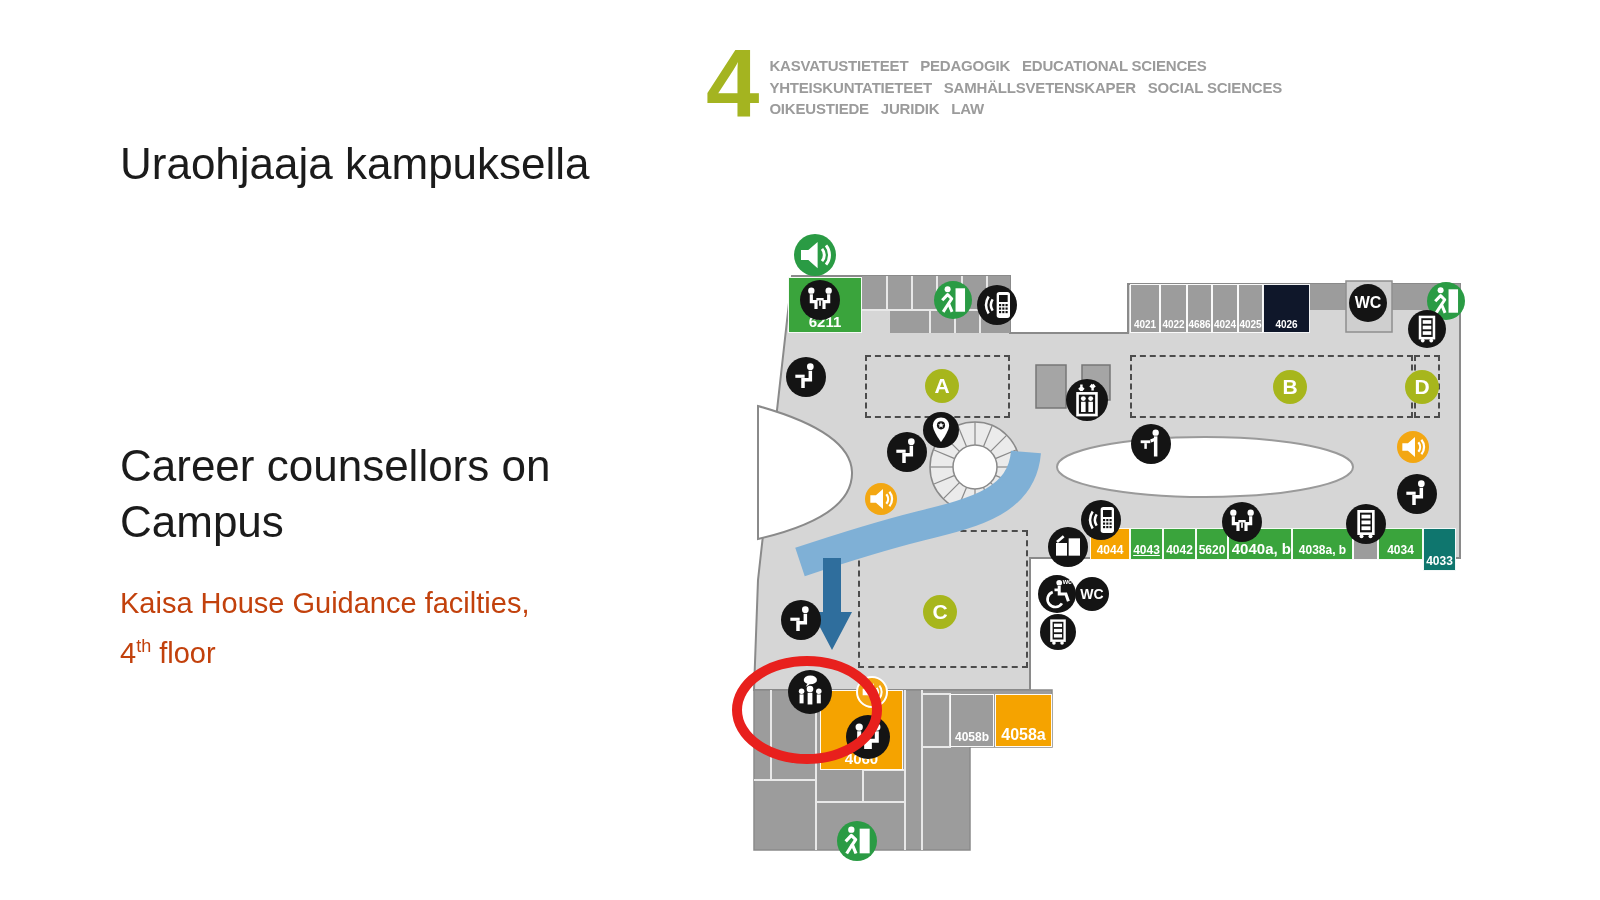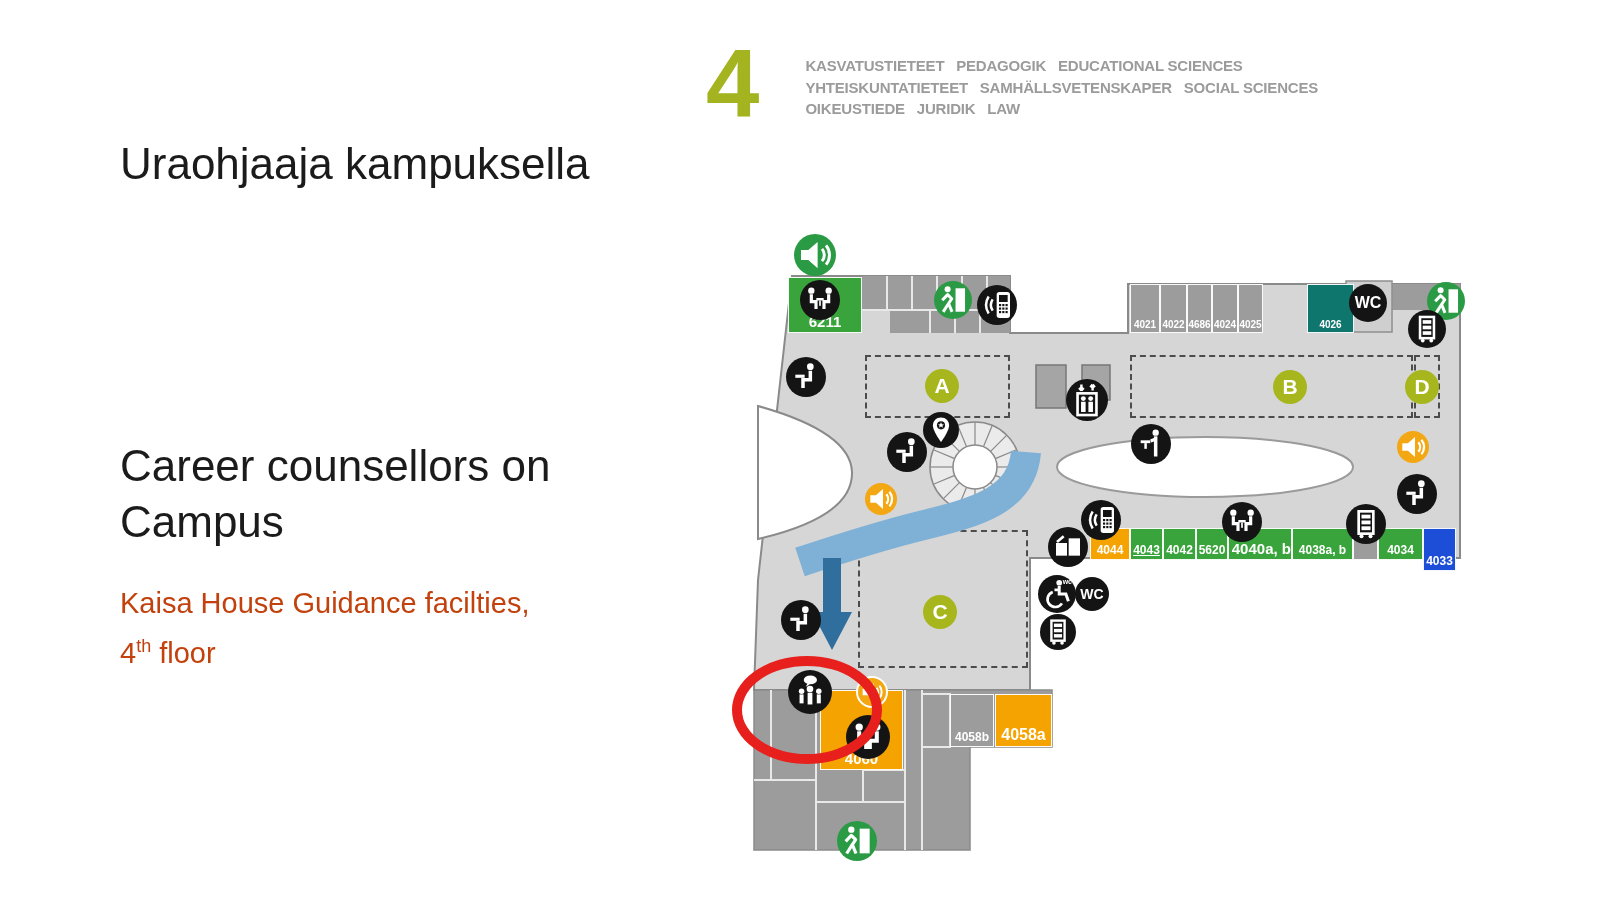--- a/index.html
+++ b/index.html
@@ -3,21 +3,21 @@
 <meta charset="utf-8">
 <style>
   html,body{margin:0;padding:0;background:#fff;}
   #canvas{position:relative;width:1600px;height:900px;background:#fff;overflow:hidden;
           font-family:"Liberation Sans", sans-serif;}
 
   
   #floor-header{position:absolute;left:706px;top:44px;display:flex;}
   #floor-number{font-size:96px;line-height:80px;font-weight:bold;color:#a4b420;
                 letter-spacing:-4px;margin-right:14px;}
-  #header-lines{padding-top:11px;margin-left:36px;}
+  #header-lines{padding-top:11px;}
   .hline{font-size:15px;font-weight:bold;color:#9b9b9b;line-height:21.5px;
          white-space:pre;letter-spacing:-0.2px;}
 
   
   .title{position:absolute;color:#1b1b1b;font-size:44px;line-height:56px;width:470px;}
   #title-fi{left:120px;top:136px;}
   #subtitle-fi{position:absolute;left:133px;top:286px;font-size:29px;color:#1b1b1b;}
   #title-en{left:120px;top:438px;}
   #subtitle-en{position:absolute;left:120px;top:582px;font-size:29px;line-height:43px;
                width:410px;color:#c2410c;}
@@ -137,21 +137,21 @@
         </div>
         <div class="room" style="left: 1187px; top: 284px; width: 25px; height: 49px; background: rgb(156, 156, 156);">
           <span style="font-size: 10px;">4686</span>
         </div>
         <div class="room" style="left: 1212px; top: 284px; width: 26px; height: 49px; background: rgb(156, 156, 156);">
           <span style="font-size: 10px;">4024</span>
         </div>
         <div class="room" style="left: 1238px; top: 284px; width: 25px; height: 49px; background: rgb(156, 156, 156);">
           <span style="font-size: 10px;">4025</span>
         </div>
-        <div class="room" style="left: 1263px; top: 284px; width: 47px; height: 49px; background: #0f766e; margin-left: 44px;">
+        <div class="room" style="left: 1263px; top: 284px; width: 47px; height: 49px; background: #0f172a;">
           <span style="font-size: 10px;">4026</span>
         </div>
         <div class="room" style="left: 1090px; top: 528px; width: 40px; height: 32px; background: rgb(245, 163, 0);">
           <span style="font-size: 12px;">4044</span>
         </div>
         <div class="room" style="left: 1130px; top: 528px; width: 33px; height: 32px; background: rgb(58, 164, 60);">
           <span style="font-size: 12px; text-decoration: underline;">4043</span>
         </div>
         <div class="room" style="left: 1163px; top: 528px; width: 33px; height: 32px; background: rgb(58, 164, 60);">
           <span style="font-size: 12px;">4042</span>
@@ -162,21 +162,21 @@
         <div class="room" style="left: 1228px; top: 528px; width: 64px; height: 32px; background: rgb(58, 164, 60);">
           <span style="font-size: 15px; text-align: right;">4040a, b</span>
         </div>
         <div class="room" style="left: 1292px; top: 528px; width: 61px; height: 32px; background: rgb(58, 164, 60);">
           <span style="font-size: 12px;">4038a, b</span>
         </div>
         <div class="room" style="left: 1353px; top: 528px; width: 25px; height: 32px; background: rgb(156, 156, 156);"></div>
         <div class="room" style="left: 1378px; top: 528px; width: 45px; height: 32px; background: rgb(58, 164, 60);">
           <span style="font-size: 12px;">4034</span>
         </div>
-        <div class="room" style="left: 1423px; top: 528px; width: 28px; height: 43px; background: #1d4ed8; padding-left: 31px;">
+        <div class="room" style="left: 1423px; top: 528px; width: 28px; height: 43px; background: #0f766e; padding-left: 31px;">
           <span style="font-size: 12px;">4033</span>
         </div>
         <div class="room" style="left: 820px; top: 690px; width: 83px; height: 80px; background: rgb(245, 163, 0);">
           <span style="font-size: 15px;">4060</span>
         </div>
         <div class="room" style="left: 950px; top: 694px; width: 44px; height: 53px; background: rgb(156, 156, 156);">
           <span style="font-size: 12px;">4058b</span>
         </div>
         <div class="room" style="left: 995px; top: 694px; width: 57px; height: 53px; background: rgb(245, 163, 0);">
           <span style="font-size: 16px;">4058a</span>

